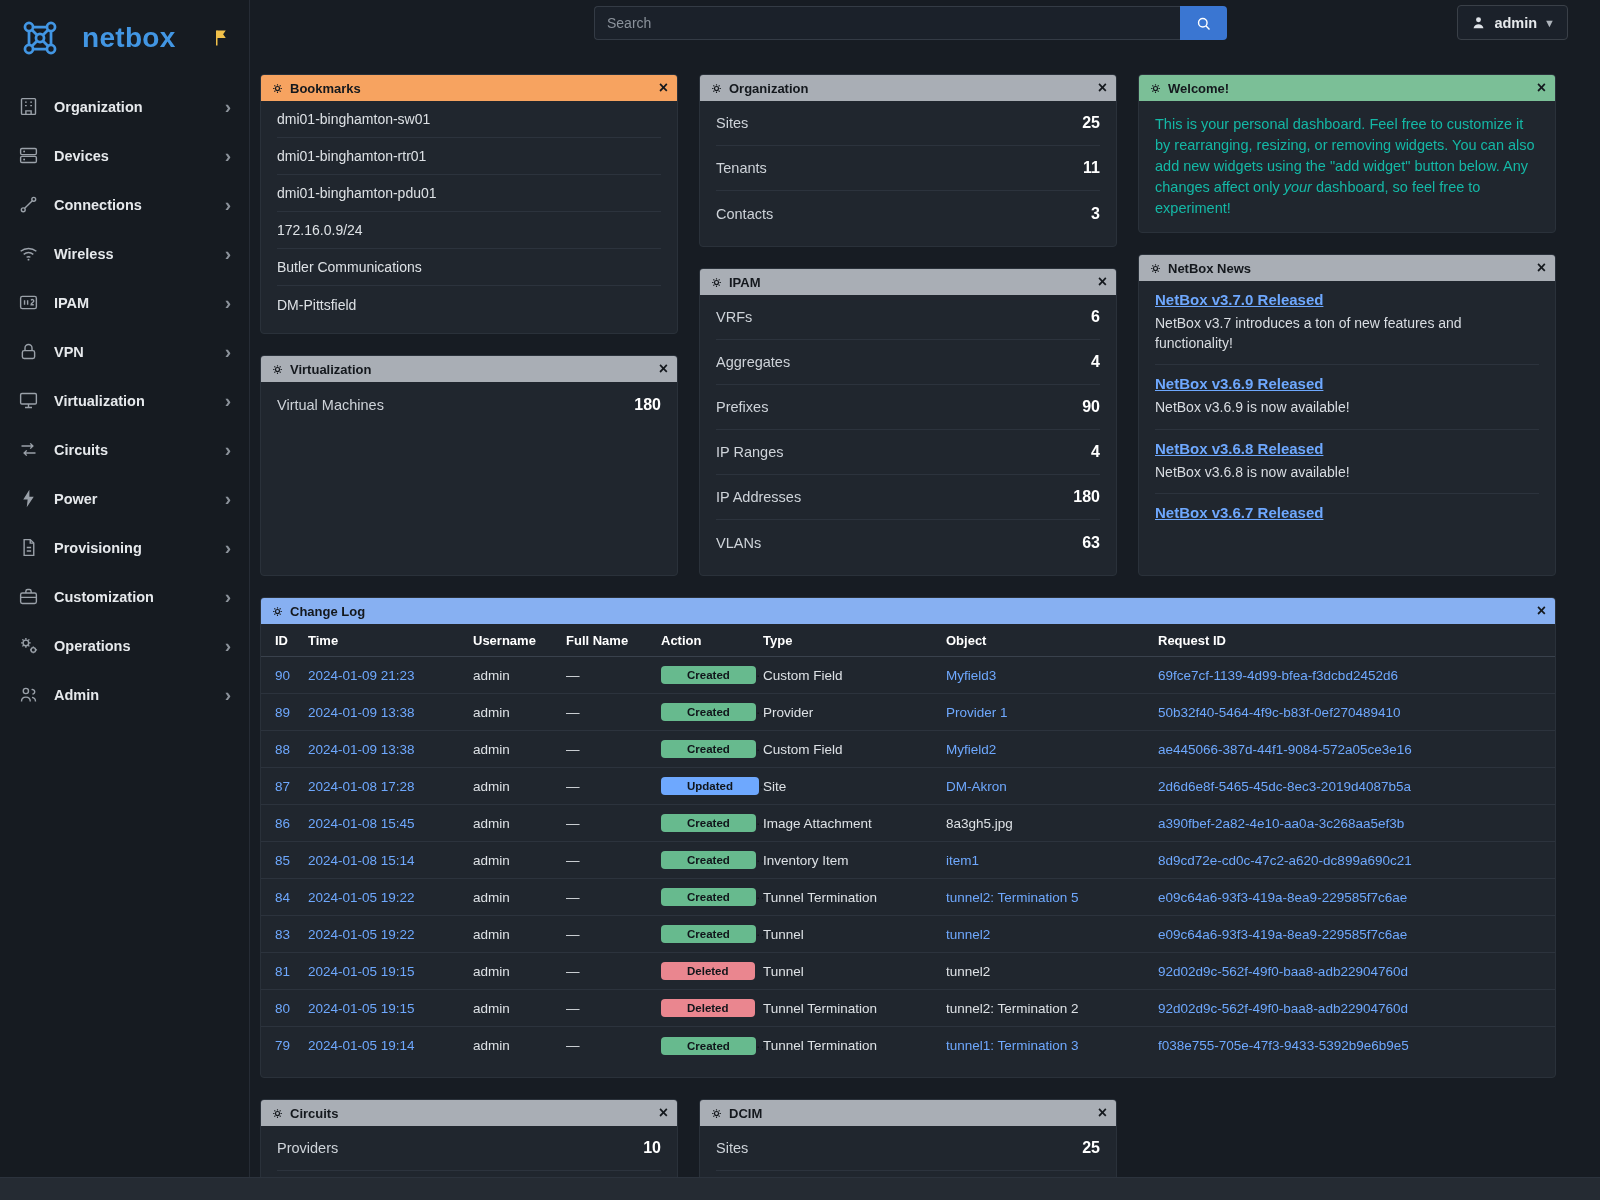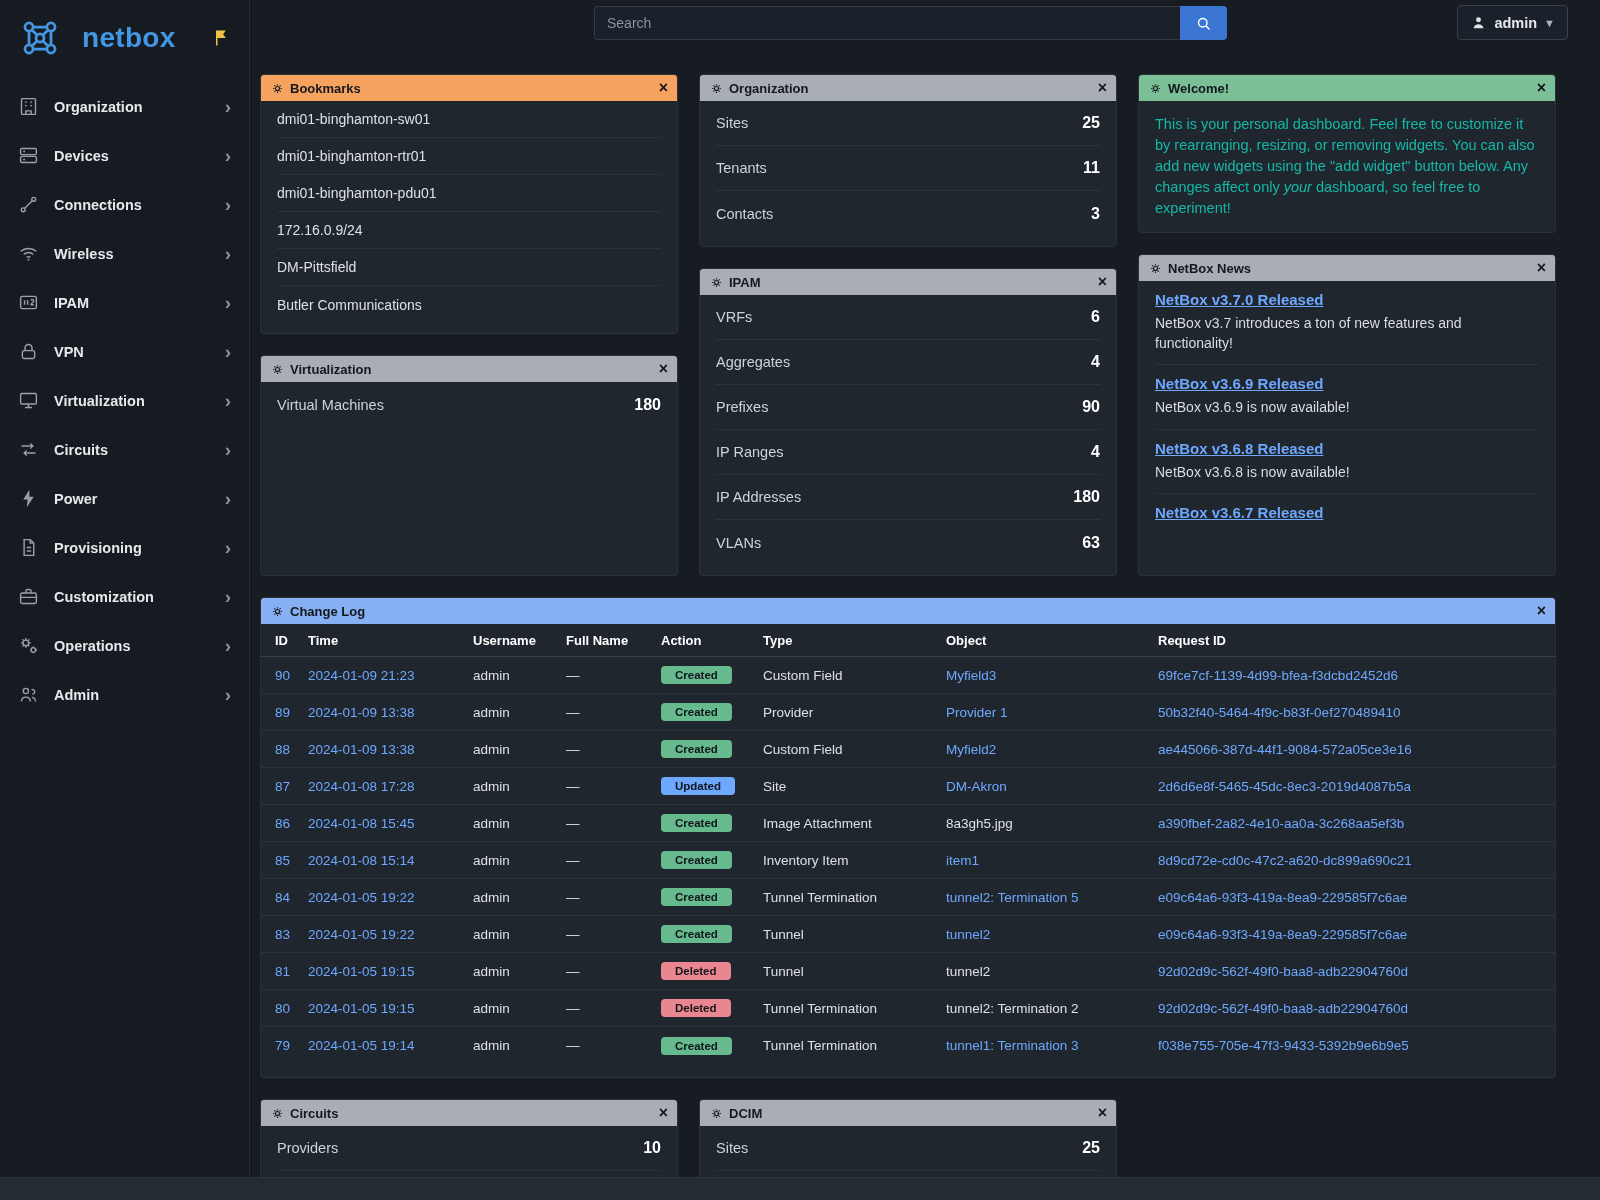--- a/index.html
+++ b/index.html
@@ -63,21 +63,21 @@
 
   .cl-card{margin-top:21px}
   .cl-table{padding:0 0 13px}
   .cl-row{display:grid;grid-template-columns:33px 165px 93px 95px 102px 183px 212px 1fr;align-items:center;height:37px;padding:0 14px;border-bottom:1px solid #2c333d;font-size:13.5px;white-space:nowrap}
   .cl-row:last-child{border-bottom:none}
   .cl-row.head{height:33px;font-size:13px;font-weight:bold;color:#fff;border-bottom:1px solid #39414c}
   .cell{overflow:hidden;text-overflow:ellipsis;padding-right:8px}
   .cell.link{color:var(--link,#6ea8fe);cursor:pointer}
   .cell.plain{color:#dde1e5}
   .cell.muted{color:#dde1e5}
-  .badge{display:inline-block;padding:3px 14px;border-radius:4px;font-size:11.5px;font-weight:bold;color:#10151a}
+  .badge{display:inline-block;padding:3px 26px;border-radius:4px;font-size:11.5px;font-weight:bold;color:#10151a}
   .badge.created{background:var(--badge-created,#67ba8e)}
   .badge.updated{background:var(--badge-updated,#6ea8fe)}
   .badge.deleted{background:var(--badge-deleted,#ea868f)}
 
   .grid3.bottom{margin-top:21px}
   .footer-bar{position:fixed;left:0;right:0;bottom:0;height:23px;background:#252b33;border-top:1px solid #2c333d}
 </style>
 </head>
 <body>
 
@@ -270,22 +270,22 @@
               </span>
             <span class="card-title">Bookmarks</span>
             <span class="close">×</span>
           </header>
           <div class="card-body">
 
           <div class="bm-row">dmi01-binghamton-sw01</div>
               <div class="bm-row">dmi01-binghamton-rtr01</div>
               <div class="bm-row">dmi01-binghamton-pdu01</div>
               <div class="bm-row">172.16.0.9/24</div>
+              <div class="bm-row">Butler Communications</div>
               <div class="bm-row">DM-Pittsfield</div>
-              <div class="bm-row">Butler Communications</div>
             </div>
         </section>
         <section class="card">
           <header class="card-head">
             <span class="gear">
                 <svg viewBox="0 0 24 24" fill="none" stroke="currentColor" stroke-width="1.8">
                   <circle cx="12" cy="12" r="3.2"></circle>
                   <path d="M12 5v2.2M12 16.8V19M5 12h2.2M16.8 12H19M7 7l1.6 1.6M15.4 15.4L17 17M17 7l-1.6 1.6M8.6 15.4L7 17"></path>
                 </svg>
               </span>

